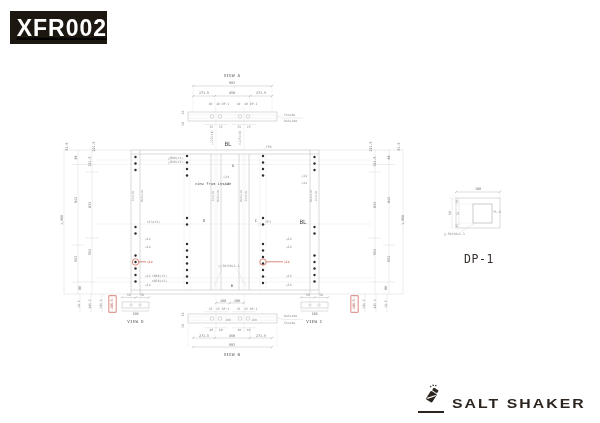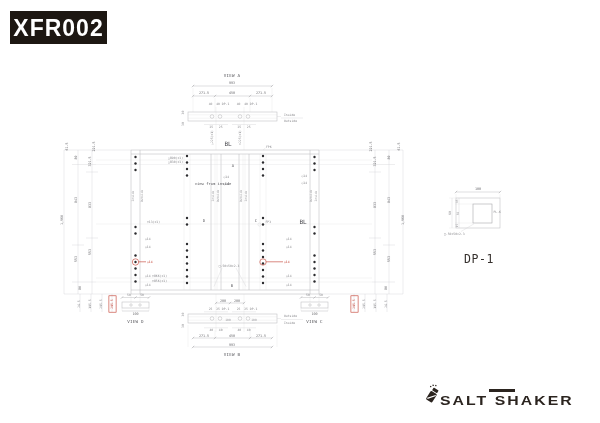--- a/index.html
+++ b/index.html
@@ -22,26 +22,26 @@
   .ln {stroke:#bdbdc0;stroke-width:.55;fill:none;}
   .ln2{stroke:#cfcfd2;stroke-width:.35;fill:none;}
   .ln3{stroke:#dadadd;stroke-width:.3;fill:none;}
   .dim{stroke:#b9b9bc;stroke-width:.45;fill:none;}
   .tk {stroke:#9a9a9e;stroke-width:.5;fill:none;}
   .redl{stroke:#c0392b;stroke-width:.6;fill:none;}
   .dot{fill:#2b2b2e;}
   .hole{fill:#fff;stroke:#b2b2b5;stroke-width:.5;}
   
   .titleblock{position:absolute;left:10px;top:11px;width:97px;height:33px;background:#1d1712;
-      display:flex;align-items:center;justify-content:center;}
+      display:flex;align-items:center;justify-content:flex-end;text-decoration:underline;}
   .titleblock span{color:#fff;font-size:23px;font-weight:700;letter-spacing:1px;
       transform:scale(1,1.08);font-family:"Liberation Sans",sans-serif;}
   
   .brandbar{position:absolute;left:418px;top:389px;width:176px;height:24px;
-      display:flex;align-items:center;flex-direction:column;}
+      display:flex;align-items:flex-end;}
   .brandline{width:26px;height:2.5px;background:#2b241f;margin-right:8px;}
   .brandtext{display:inline-block;font-size:15.5px;font-weight:700;letter-spacing:2px;
       color:#2b241f;transform:scale(1.02,.8);transform-origin:left center;white-space:nowrap;}
   .brandicon{margin-left:4px;margin-top:-7px;}
 </style>
 </head>
 <body>
 
 <div class="stage">
 

